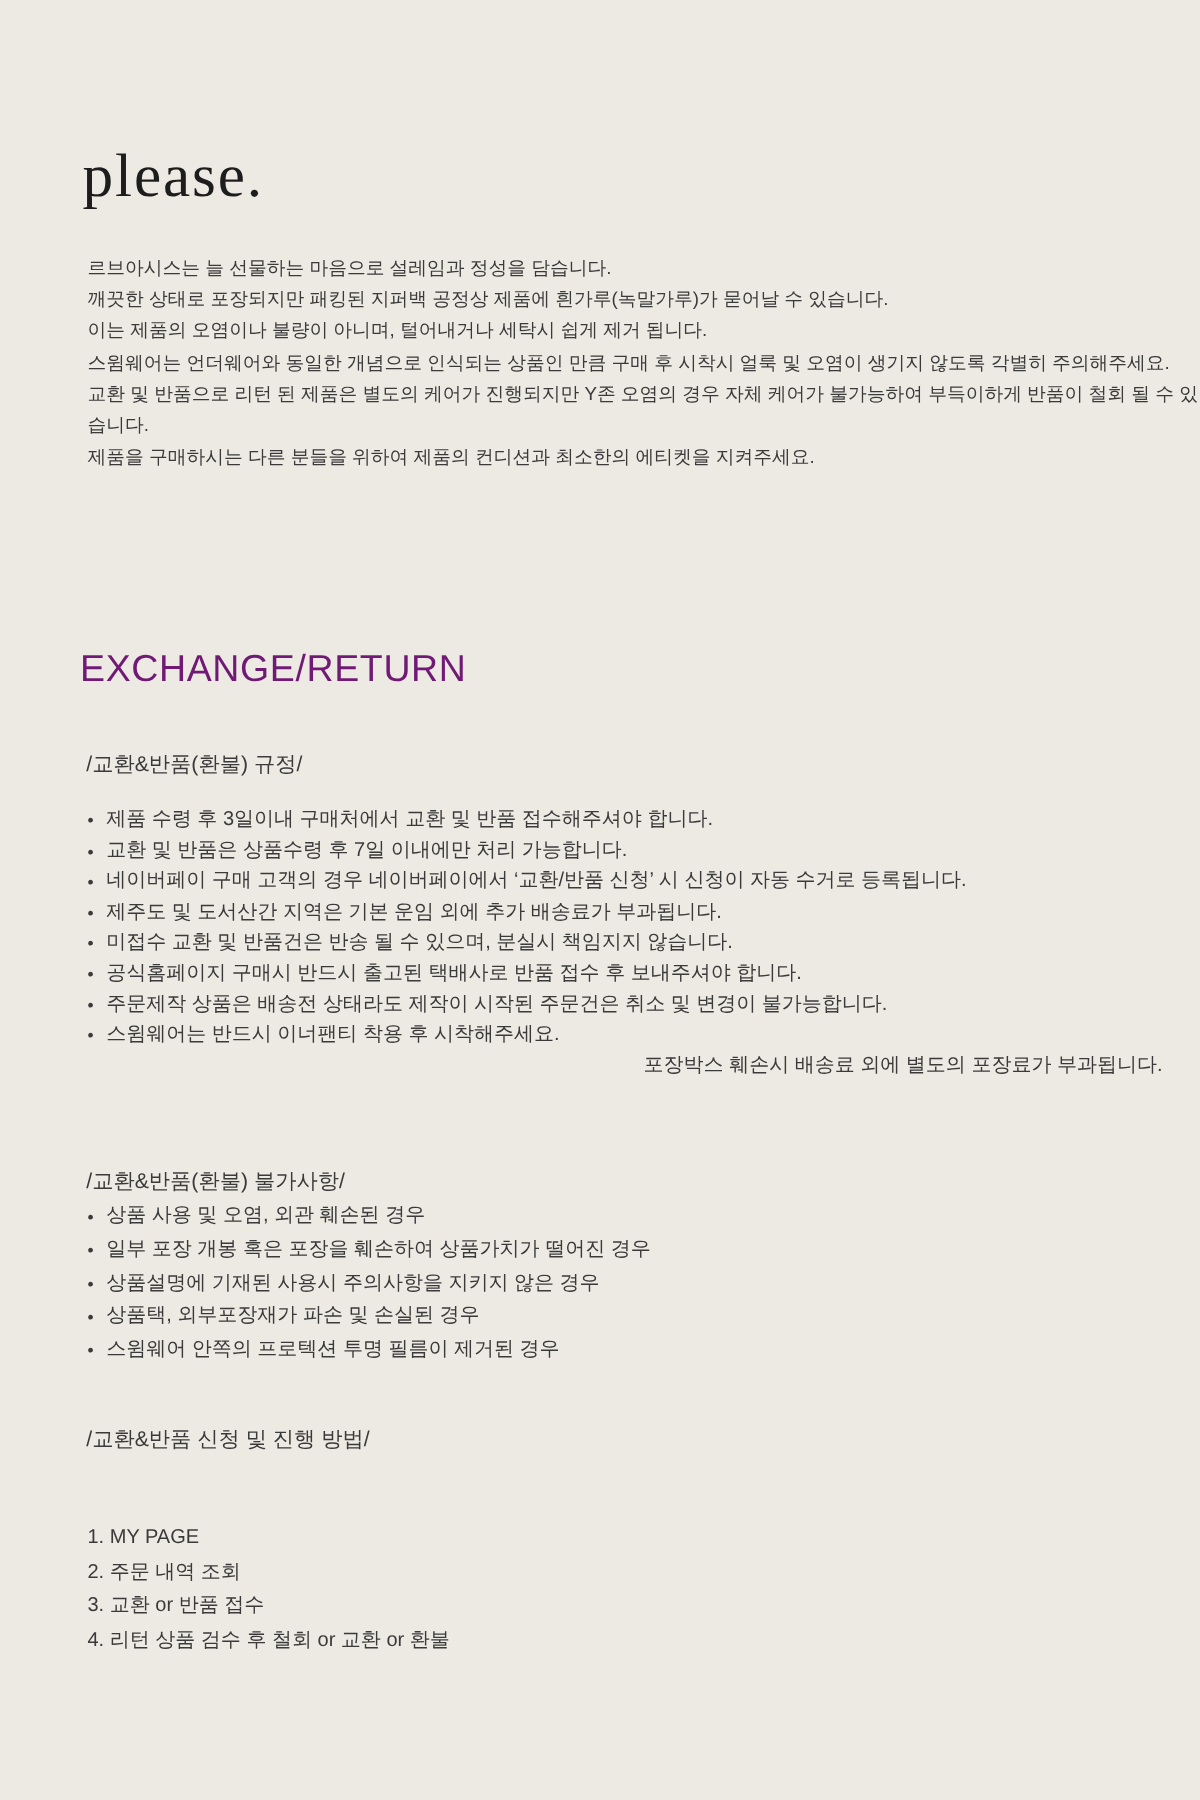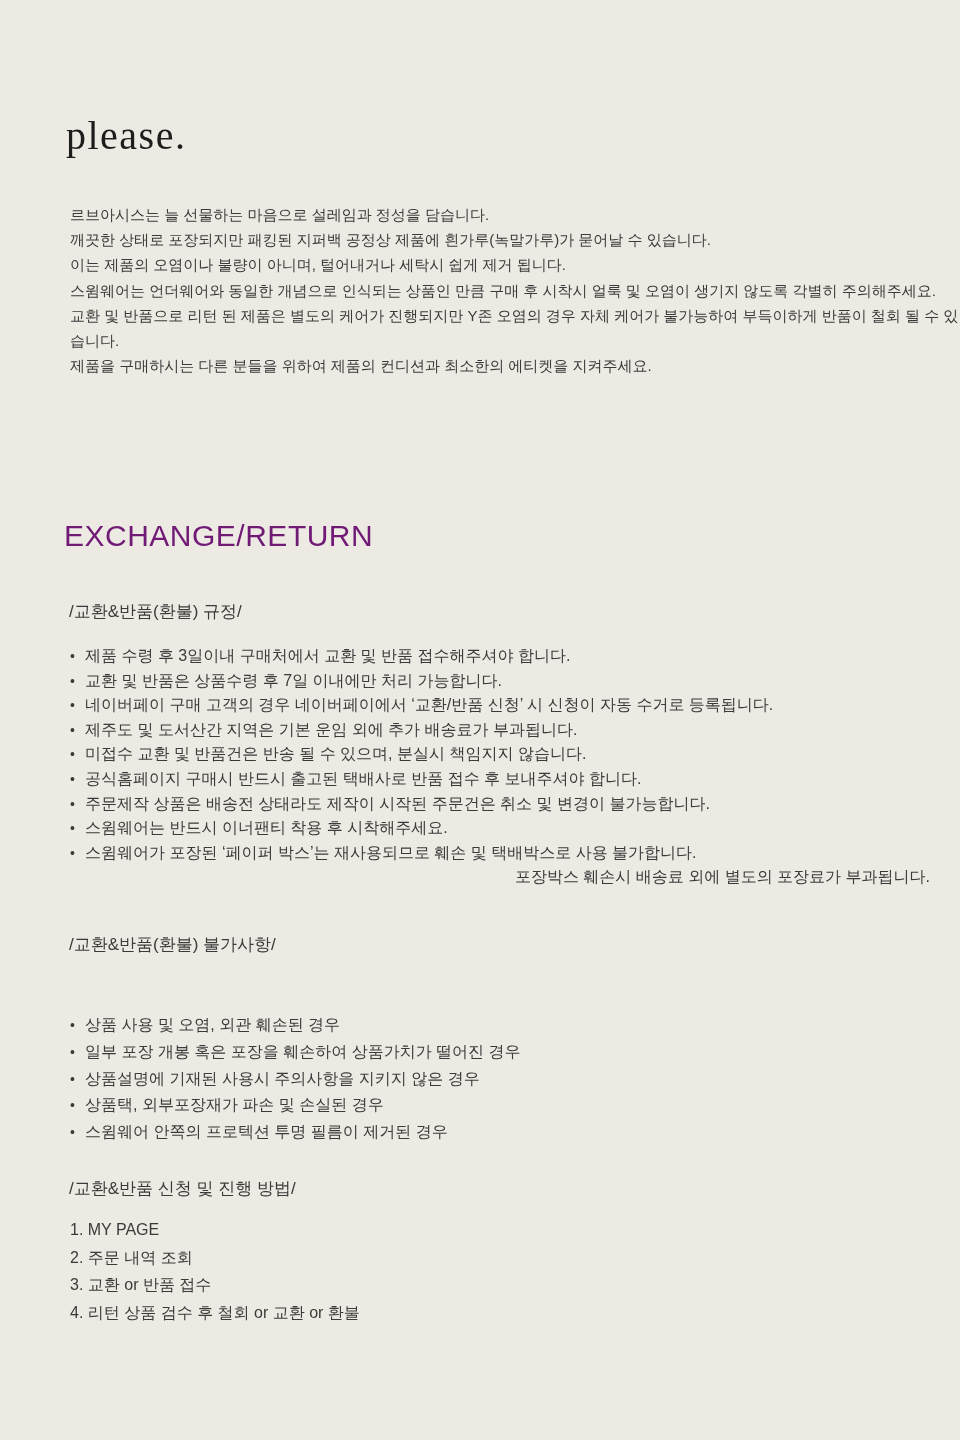--- a/index.html
+++ b/index.html
@@ -16,21 +16,21 @@
     color: #3B3B3B;
     overflow: hidden;
   }
   .page-title {
     position: absolute;
     left: 66px;
     top: 112px;
     margin: 0;
     font-family: "Liberation Serif", "DejaVu Serif", serif;
     font-weight: 400;
-    font-size: 40px;
+    font-size: 49px;
     letter-spacing: 1.5px;
     color: #1D1D1D;
     line-height: 1.2;
   }
   .intro {
     position: absolute;
     left: 70px;
     top: 202px;
     font-size: 15px;
     line-height: 25.2px;
@@ -51,33 +51,33 @@
   }
   .section-header {
     position: absolute;
     left: 69px;
     font-size: 17px;
     color: #3A3A3A;
     line-height: 24px;
   }
   .sh-1 { top: 600px; }
   .sh-2 { top: 933px; }
-  .sh-3 { top: 1177px; text-align: center; }
+  .sh-3 { top: 1140px; text-align: center; }
   ul.policy-list {
     position: absolute;
     left: 70px;
     margin: 0;
     padding: 0;
     list-style: none;
     font-size: 16px;
     color: #3A3A3A;
     width: 860px;
   }
   .list-1 { top: 644px;  line-height: 24.6px; }
-  .list-2 { top: 1012px;  line-height: 26.8px; }
+  .list-2 { top: 960px;  line-height: 26.8px; }
   .list-3 { top: 1216px; line-height: 27.6px; font-size: 16.5px; }
   ul.policy-list li.bullet {
     position: relative;
     padding-left: 15px;
   }
   ul.policy-list li.bullet::before {
     content: "\2022";
     position: absolute;
     left: 0;
     top: 0;
@@ -112,21 +112,20 @@
   <div class="section-header sh-1">/교환&amp;반품(환불) 규정/</div>
   <ul class="policy-list list-1">
     <li class="bullet">제품 수령 후 3일이내 구매처에서 교환 및 반품 접수해주셔야 합니다.</li>
     <li class="bullet">교환 및 반품은 상품수령 후 7일 이내에만 처리 가능합니다.</li>
     <li class="bullet">네이버페이 구매 고객의 경우 네이버페이에서 ‘교환/반품 신청’ 시 신청이 자동 수거로 등록됩니다.</li>
     <li class="bullet">제주도 및 도서산간 지역은 기본 운임 외에 추가 배송료가 부과됩니다.</li>
     <li class="bullet">미접수 교환 및 반품건은 반송 될 수 있으며, 분실시 책임지지 않습니다.</li>
     <li class="bullet">공식홈페이지 구매시 반드시 출고된 택배사로 반품 접수 후 보내주셔야 합니다.</li>
     <li class="bullet">주문제작 상품은 배송전 상태라도 제작이 시작된 주문건은 취소 및 변경이 불가능합니다.</li>
     <li class="bullet">스윔웨어는 반드시 이너팬티 착용 후 시착해주세요.</li>
-    <li class="bullet">스윔웨어가 포장된 ‘페이퍼 박스’는 재사용되므로 훼손 및 택배박스로 사용 불가합니다.</li>
     <li class="note">포장박스 훼손시 배송료 외에 별도의 포장료가 부과됩니다.</li>
   </ul>
 
   <div class="section-header sh-2">/교환&amp;반품(환불) 불가사항/</div>
   <ul class="policy-list list-2">
     <li class="bullet">상품 사용 및 오염, 외관 훼손된 경우</li>
     <li class="bullet">일부 포장 개봉 혹은 포장을 훼손하여 상품가치가 떨어진 경우</li>
     <li class="bullet">상품설명에 기재된 사용시 주의사항을 지키지 않은 경우</li>
     <li class="bullet">상품택, 외부포장재가 파손 및 손실된 경우</li>
     <li class="bullet">스윔웨어 안쪽의 프로텍션 투명 필름이 제거된 경우</li>

